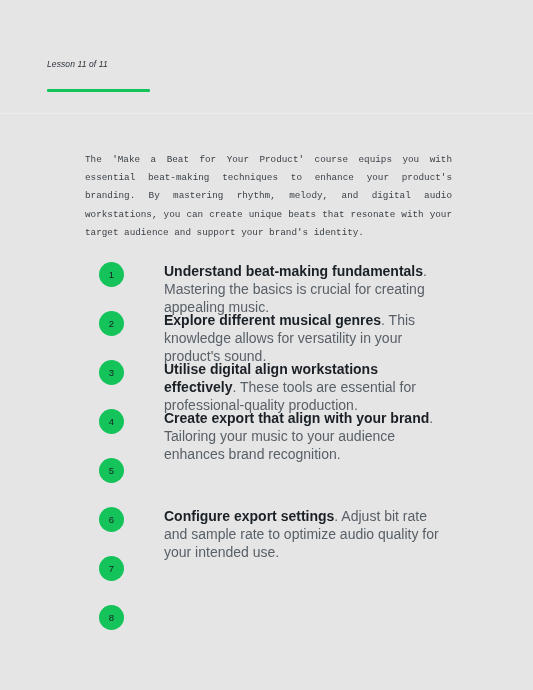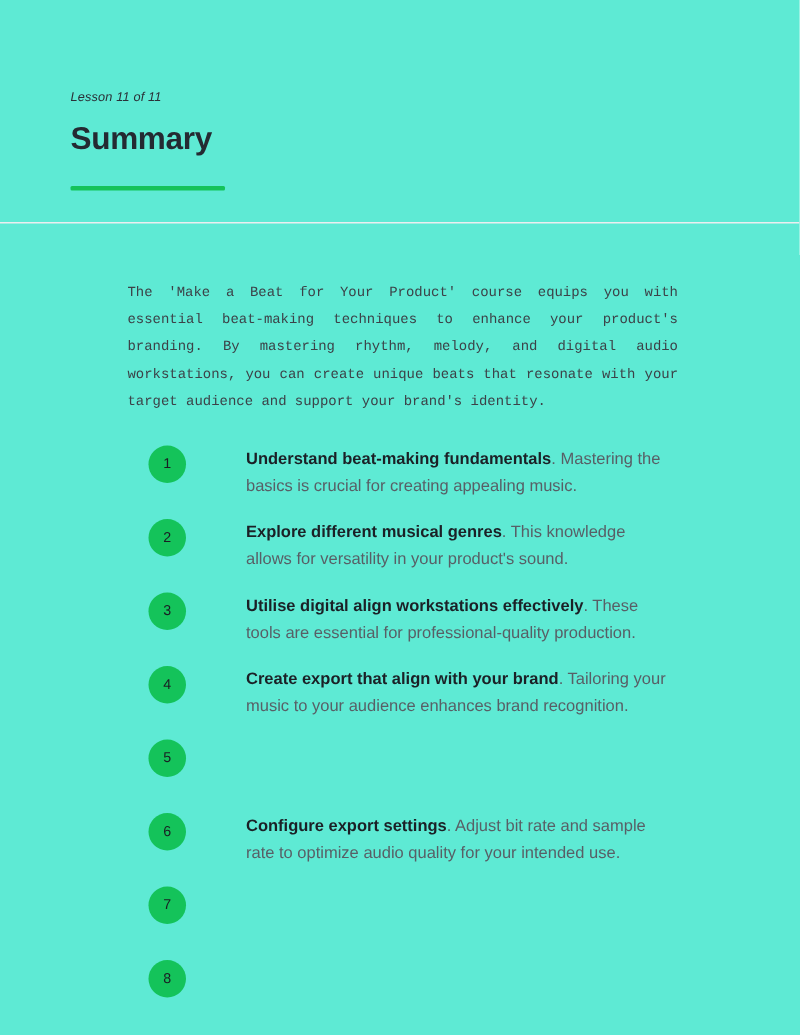--- a/index.html
+++ b/index.html
@@ -12,21 +12,21 @@
     height: 690px;
     overflow: hidden;
     font-family: "Liberation Sans", sans-serif;
     -webkit-font-smoothing: antialiased;
   }
 
   .page {
     position: relative;
     width: 533px;
     height: 690px;
-    background: #5eead4;
+    background: #e5e5e5;
     overflow: hidden;
   }
 
   
   .header {
     padding: 58px 47px 0 47px;
   }
   .eyebrow {
     font-size: 8.5px;
     font-style: italic;
@@ -88,21 +88,21 @@
     background: #14c35a;
     color: #1a1e23;
     font-size: 9.5px;
     font-weight: normal;
     display: flex;
     align-items: center;
     justify-content: center;
     line-height: 1;
   }
   .step-text {
-    font-size: 11px;
+    font-size: 14px;
     line-height: 18.2px;
     color: #585f66;
     padding-right: 84px;
   }
   .step-text b {
     color: #1b2026;
     font-weight: bold;
   }
 
   
@@ -110,21 +110,20 @@
     top: 0;
   }
 </style>
 </head>
 <body>
 
 <div class="page">
 
   <div class="header">
     <div class="eyebrow">Lesson 11 of 11</div>
-    <div class="page-title">Summary</div>
     <div class="title-rule"></div>
   </div>
   <div class="header-divider"></div>
 
   <p class="intro">The 'Make a Beat for Your Product' course equips you with essential beat-making techniques to enhance your product's branding. By mastering rhythm, melody, and digital audio workstations, you can create unique beats that resonate with your target audience and support your brand's identity.</p>
 
   <ol class="steps">
 
     <li class="step">
       <span class="step-badge">1</span>

